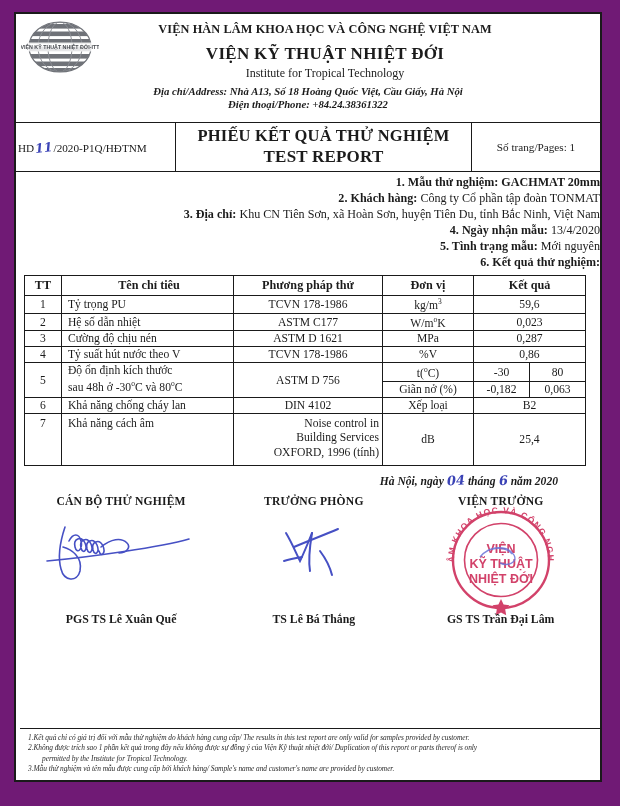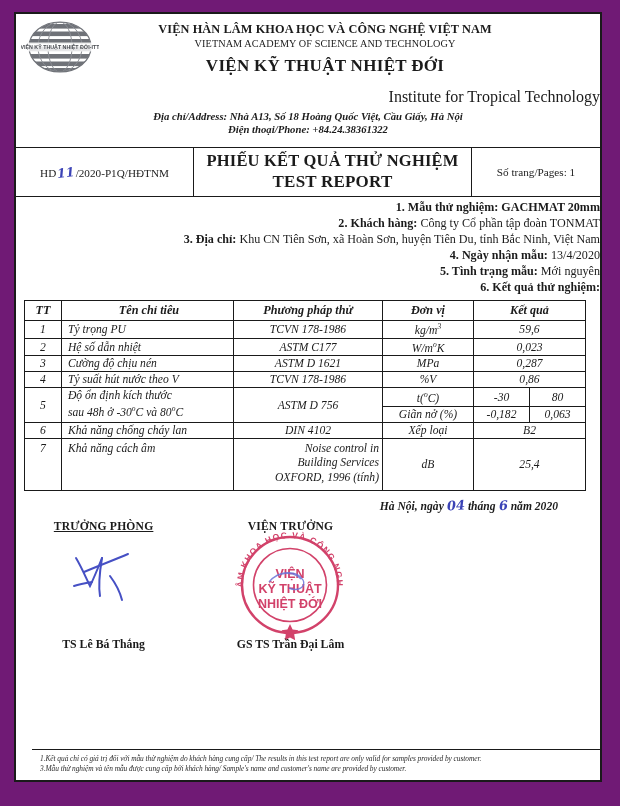--- a/index.html
+++ b/index.html
@@ -64,47 +64,46 @@
     letter-spacing: .1px;
   }
   .inst-vn {
     font-weight: bold;
     font-size: 17px;
     margin-left: 34px;
     margin-top: 7px;
     letter-spacing: .3px;
   }
   .inst-en {
-    font-size: 16px;
+    font-size: 12px;
     margin-left: 34px;
-    margin-top: 12px;
-    text-align: right;
+    margin-top: 2px;
   }
   .addr, .phone {
     font-style: italic;
     font-weight: bold;
     font-size: 10.7px;
     margin-top: 4px;
   }
   .phone { margin-top: 1px; }
 
   
   .titlebar {
     display: flex;
     border-top: 1.6px solid #1a1a1a;
     border-bottom: 1.6px solid #1a1a1a;
     margin-top: 6px;
     align-items: stretch;
   }
   .tb-left {
-    width: 178px;
+    width: 160px;
     border-right: 1.4px solid #1a1a1a;
     display: flex;
     align-items: center;
-    justify-content: center;
+    justify-content: flex-start;
     font-size: 11.2px;
     padding: 4px 2px;
     box-sizing: border-box;
   }
   .hd-num { display: inline-flex; align-items: baseline; }
   .hw-num {
     font-family: "DejaVu Serif", serif;
     color: #3b43b6;
     font-style: italic;
     font-weight: bold;
@@ -145,21 +144,21 @@
   .info-row {
     font-size: 12.1px;
     line-height: 1.32;
     white-space: nowrap;
     text-align: right;
   }
   .info-row b { font-weight: bold; }
   .info-val { font-weight: normal; }
 
   
-  .tbl-wrap { padding: 2px 14px 0 8px; font-style: italic; }
+  .tbl-wrap { padding: 2px 14px 0 8px; }
   table.results {
     border-collapse: collapse;
     width: 100%;
     table-layout: fixed;
   }
   table.results th, table.results td {
     border: 1px solid #1a1a1a;
     font-size: 11.6px;
     padding: 1px 3px;
     vertical-align: middle;
@@ -204,21 +203,21 @@
     display: flex;
     margin-top: 7px;
     height: 132px;
   }
   .sig-col {
     flex: 1;
     text-align: center;
     position: relative;
   }
   .sig-col.c1 { flex: 0 0 36%; }
-  .sig-col.c2 { flex: 0 0 30%; text-decoration: underline; }
+  .sig-col.c2 { flex: 0 0 30%; }
   .sig-col.c3 { flex: 0 0 34%; }
   .sig-title {
     font-weight: bold;
     font-size: 11.6px;
     letter-spacing: .2px;
   }
   .sig-name {
     position: absolute;
     bottom: 0;
     left: 0;
@@ -235,21 +234,21 @@
   .seal {
     position: absolute;
     left: 50%;
     transform: translateX(-50%);
     top: 6px;
   }
 
   
   .notes {
     position: absolute;
-    left: 16px;
+    left: 4px;
     right: 0;
     bottom: 0;
     border-top: 1.6px solid #1a1a1a;
     padding: 4px 8px 5px 8px;
     box-sizing: border-box;
   }
   .note {
     font-style: italic;
     font-size: 7.4px;
     line-height: 1.42;
@@ -289,21 +288,20 @@
               <ellipse cx="39" cy="27" rx="22" ry="25"></ellipse>
             </g>
           </g>
           <ellipse cx="39" cy="27" rx="31" ry="25" fill="none" stroke="#6f7278" stroke-width="1.2"></ellipse>
           <rect x="2" y="22.5" width="74" height="9" fill="#ffffff" opacity="0.82"></rect>
           <text x="39" y="29.3" text-anchor="middle" font-family="Liberation Sans, sans-serif" font-size="5.3" font-weight="bold" fill="#4a4d52">VIỆN KỸ THUẬT NHIỆT ĐỚI-ITT</text>
         </svg>
       </div>
 
       <div class="org-vn">VIỆN HÀN LÂM KHOA HỌC VÀ CÔNG NGHỆ VIỆT NAM</div>
-      <div class="org-en">VIETNAM ACADEMY OF SCIENCE AND TECHNOLOGY</div>
       <div class="inst-vn">VIỆN KỸ THUẬT NHIỆT ĐỚI</div>
       <div class="inst-en">Institute for Tropical Technology</div>
       <div class="addr">Địa chỉ/Address: Nhà A13, Số 18 Hoàng Quốc Việt, Cầu Giấy, Hà Nội</div>
       <div class="phone">Điện thoại/Phone: +84.24.38361322</div>
     </div>
 
     <div class="titlebar">
       <div class="tb-left">
         <span class="hd-num">
           <span>HD</span>
@@ -429,20 +427,34 @@
         </tbody>
       </table>
     </div>
 
     <div class="dateline">
       <span>Hà Nội, ngày</span><span class="hw-date">04</span><span>tháng</span><span class="hw-date">6</span><span>năm 2020</span>
     </div>
 
     <div class="sigs">
 
+      <div class="sig-col c1">
+        <div class="sig-title">CÁN BỘ THỬ NGHIỆM</div>
+        <div class="sig-ink">
+          <svg width="180" height="80" viewBox="0 0 180 80">
+            <g fill="none" stroke="#4650c4" stroke-width="1.6" stroke-linecap="round">
+              <path d="M34 14 C30 26 26 42 30 56 C33 68 46 70 49 58 C52 44 40 36 32 34"></path>
+              <path d="M38 28 C42 20 48 20 50 28 C52 36 46 42 44 34 C42 26 50 22 54 30 C57 37 52 42 50 35 C48 27 56 23 60 31 C63 38 58 43 56 36 C54 28 62 24 66 32 C69 39 64 44 62 37 C60 29 68 25 72 33 C75 40 70 45 68 38"></path>
+              <path d="M70 34 C80 26 90 24 96 30 C100 34 96 40 88 40"></path>
+              <path d="M16 48 C60 44 130 34 158 26"></path>
+            </g>
+          </svg>
+        </div>
+        <div class="sig-name">PGS TS Lê Xuân Quế</div>
+      </div>
 
       <div class="sig-col c2">
         <div class="sig-title">TRƯỞNG PHÒNG</div>
         <div class="sig-ink">
           <svg width="120" height="80" viewBox="0 0 120 80">
             <g fill="none" stroke="#4650c4" stroke-width="2" stroke-linecap="round">
               <path d="M32 20 C38 30 42 40 46 48 C50 40 54 30 58 20"></path>
               <path d="M58 20 C56 32 54 46 56 58"></path>
               <path d="M40 34 C54 28 70 22 84 16"></path>
               <path d="M66 38 C72 46 76 54 78 62"></path>
@@ -478,19 +490,23 @@
         </div>
         <div class="sig-name">GS TS Trần Đại Lâm</div>
       </div>
     </div>
 
     <div class="notes">
       <div class="note">
         <span>1.</span><span>Kết quả chỉ có giá trị đối với mẫu thử nghiệm do khách hàng cung cấp/ The results in this test  report are only valid for samples provided by customer.</span>
       </div>
       <div class="note">
+        <span>2.</span><span>Không được trích sao 1 phần kết quả trong đây nếu không được sự đồng ý của Viện Kỹ thuật nhiệt đới/ Duplication of this report or parts thereof is only</span>
+        <span class="ind">permitted by the Institute for Tropical Technology.</span>
+      </div>
+      <div class="note">
         <span>3.</span><span>Mẫu thử nghiệm và tên mẫu được cung cấp bởi khách hàng/ Sample's name and customer's name are provided by customer.</span>
       </div>
     </div>
 
   </div>
   </div>
 </div>
 
 </body></html>

